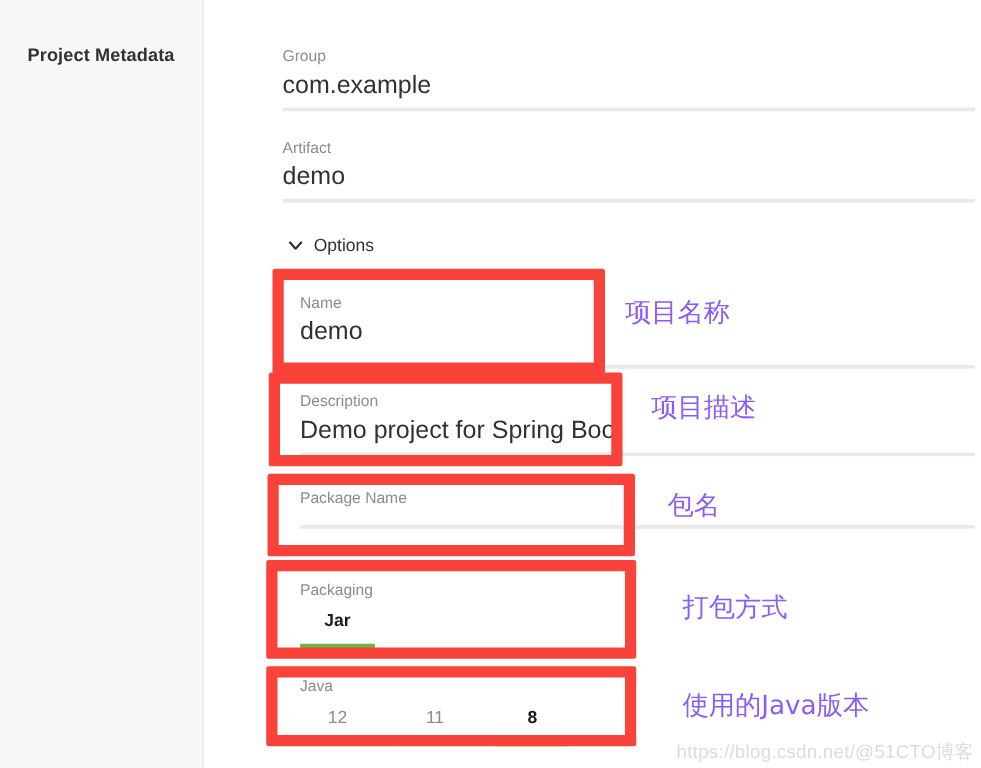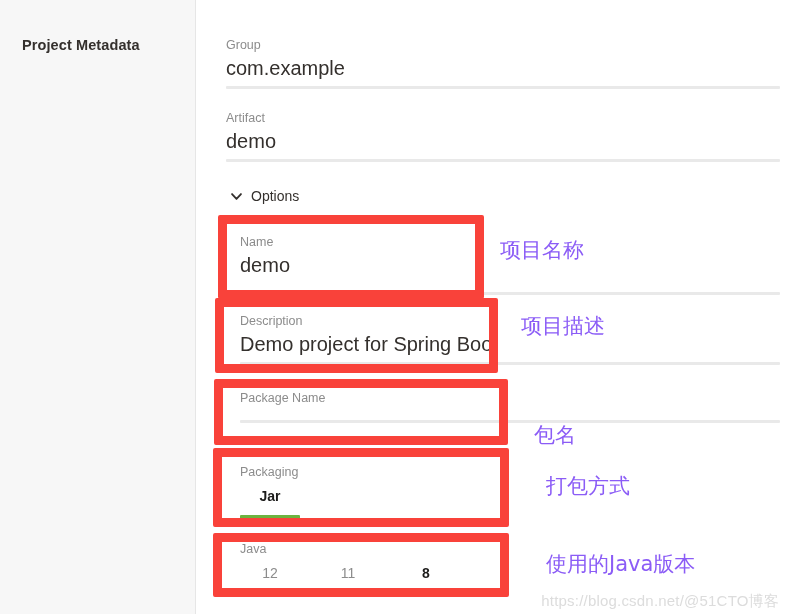--- a/index.html
+++ b/index.html
@@ -22,21 +22,21 @@
     position: absolute;
     inset: 0;
     background: #ffffff;
   }
 
   
   #sidebar {
     position: absolute;
     left: 0;
     top: 0;
-    width: 196px;
+    width: 163px;
     height: 614px;
     background: #f7f7f7;
     border-right: 1px solid #e6e6e6;
     box-sizing: border-box;
   }
   #sidebar-title {
     position: absolute;
     left: 22px;
     top: 37px;
     font-size: 14.5px;
@@ -256,20 +256,20 @@
   <div id="anno-layer">
 
     <div class="anno-box" style="left:218px;  top:215px; width:266px; height:84px;"></div>
     <div class="anno-box" style="left:215px;  top:298px; width:283px; height:75px;"></div>
     <div class="anno-box" style="left:214px;  top:379px; width:294px; height:66px;"></div>
     <div class="anno-box" style="left:213px;  top:448px; width:296px; height:79px;"></div>
     <div class="anno-box" style="left:213px;  top:533px; width:296px; height:64px;"></div>
 
     <div class="anno-text" style="left:500px; top:237px;">项目名称</div>
     <div class="anno-text" style="left:521px; top:313px;">项目描述</div>
-    <div class="anno-text" style="left:534px; top:391px;margin-top:31px;">包名</div>
+    <div class="anno-text" style="left:534px; top:391px;">包名</div>
     <div class="anno-text" style="left:546px; top:473px;">打包方式</div>
     <div class="anno-text" style="left:546px; top:551px;">使用的Java版本</div>
   </div>
 
   <div id="watermark">https://blog.csdn.net/@51CTO博客</div>
 
 </div>
 
 </body></html>

